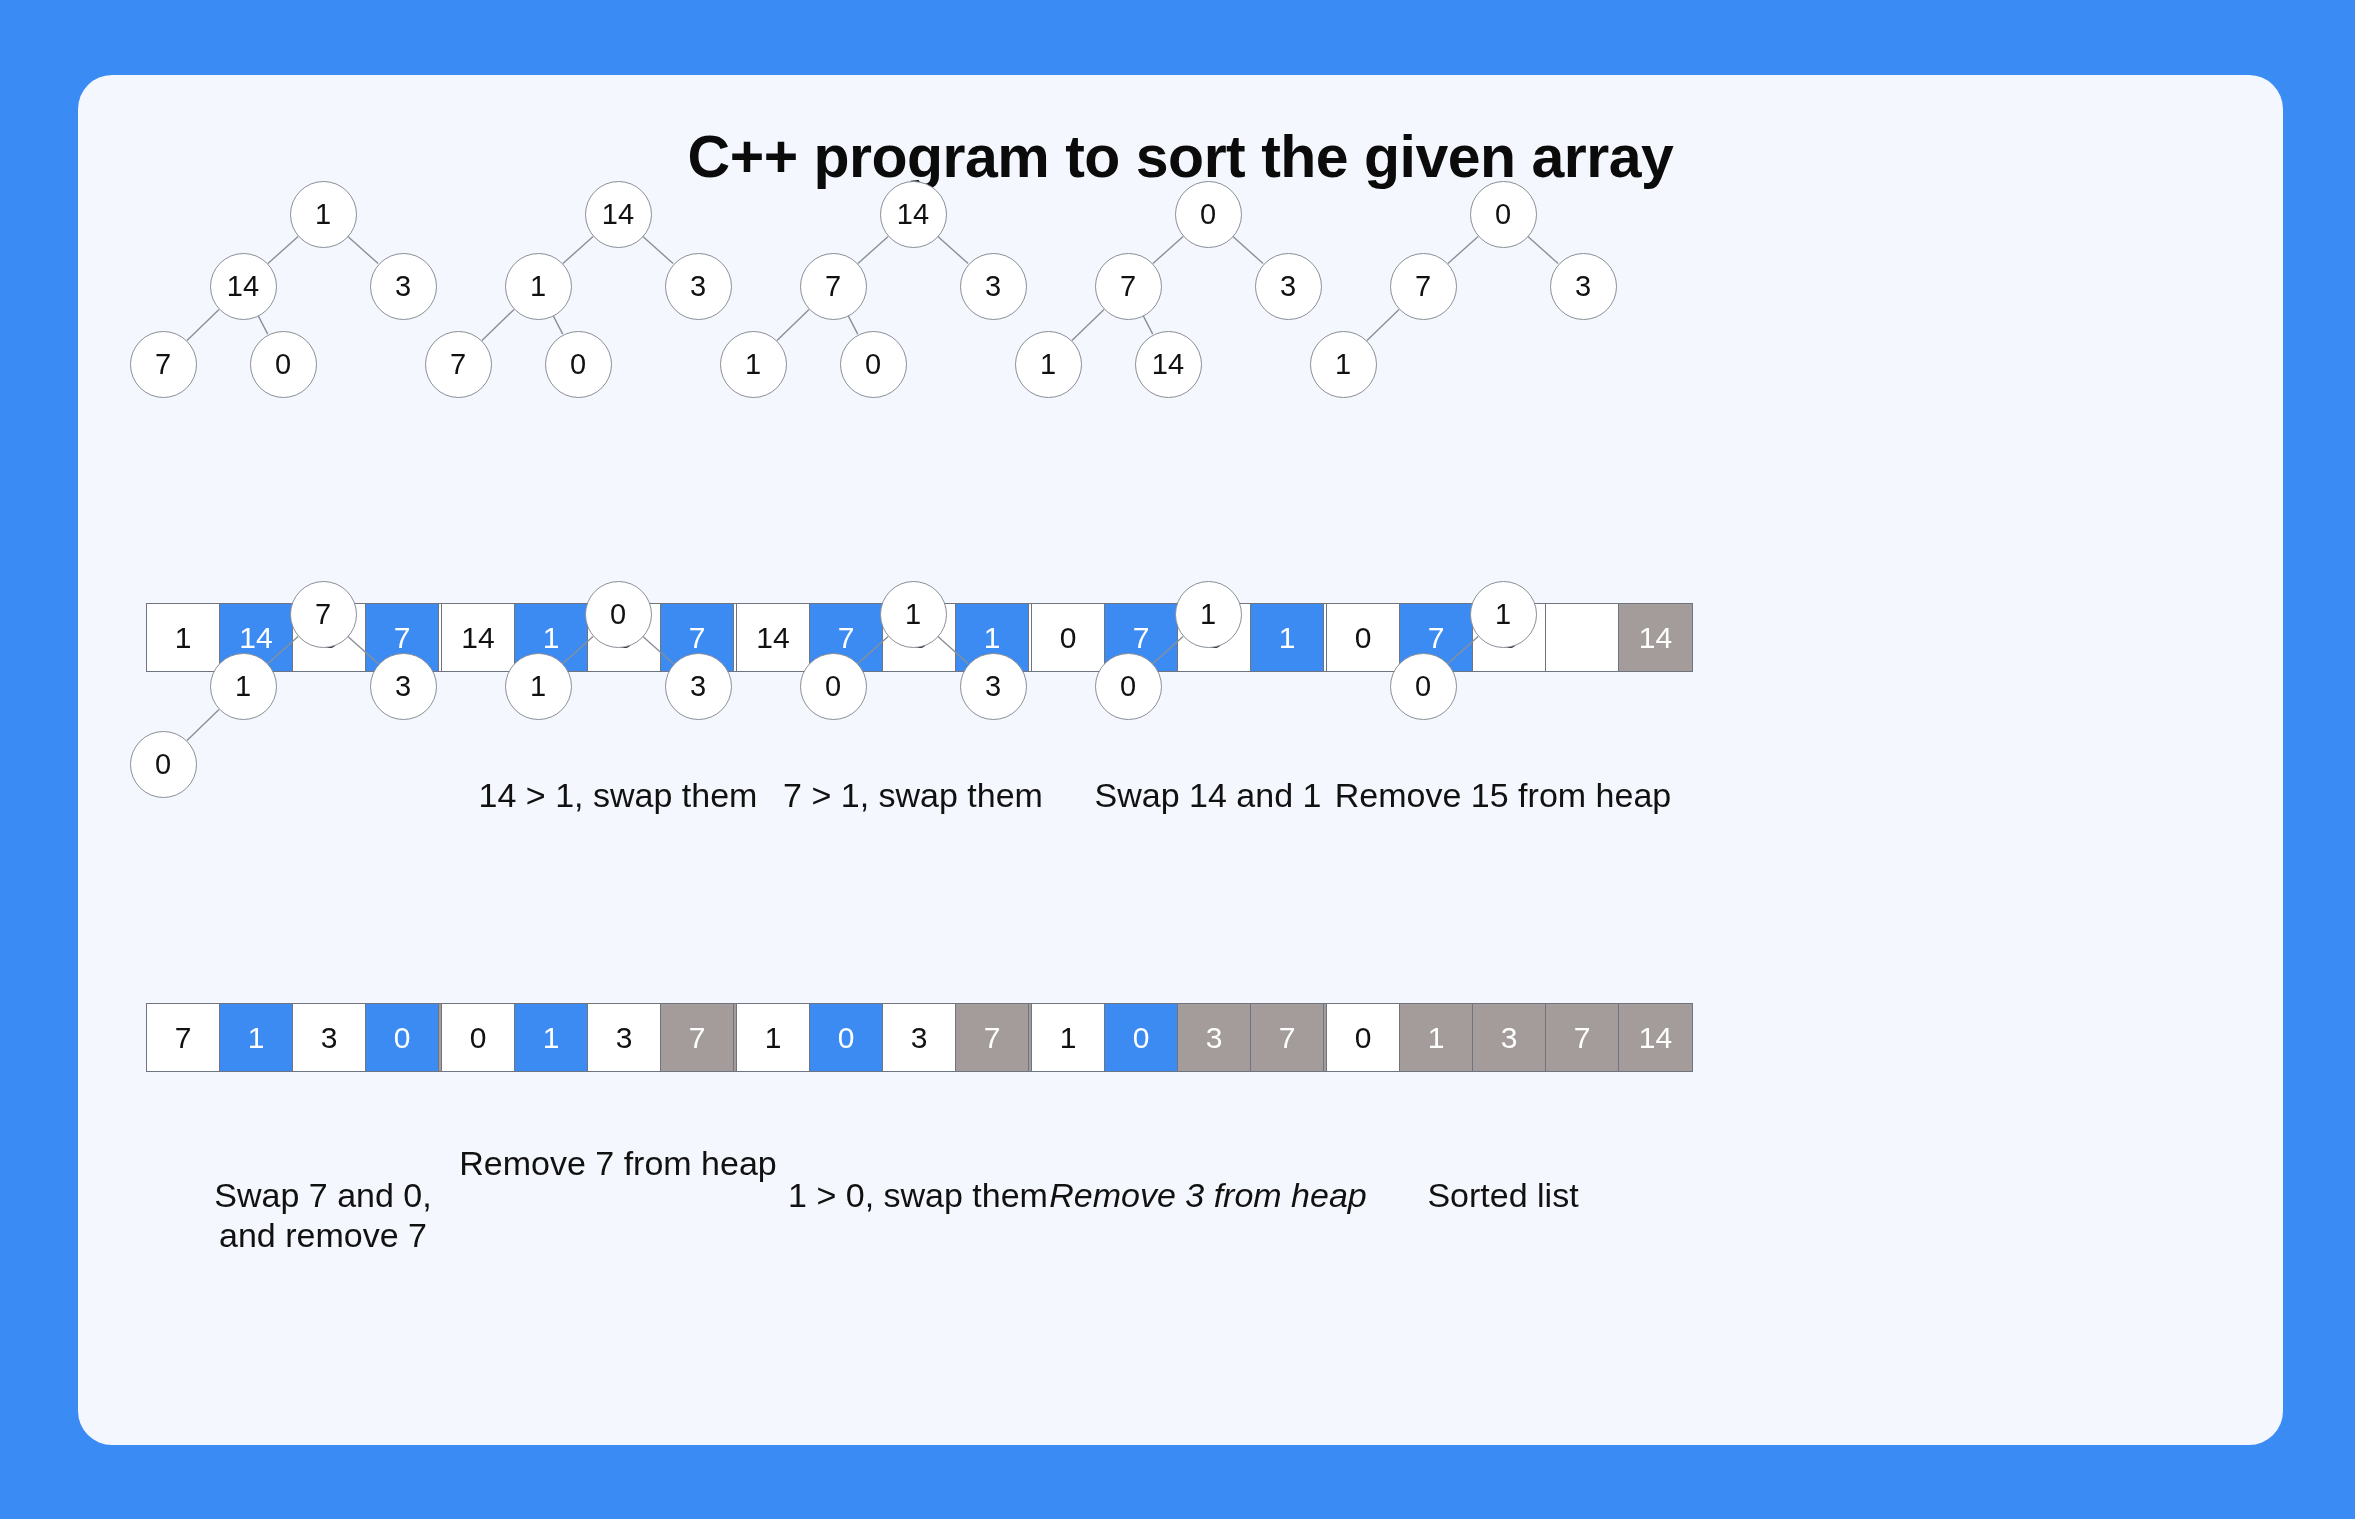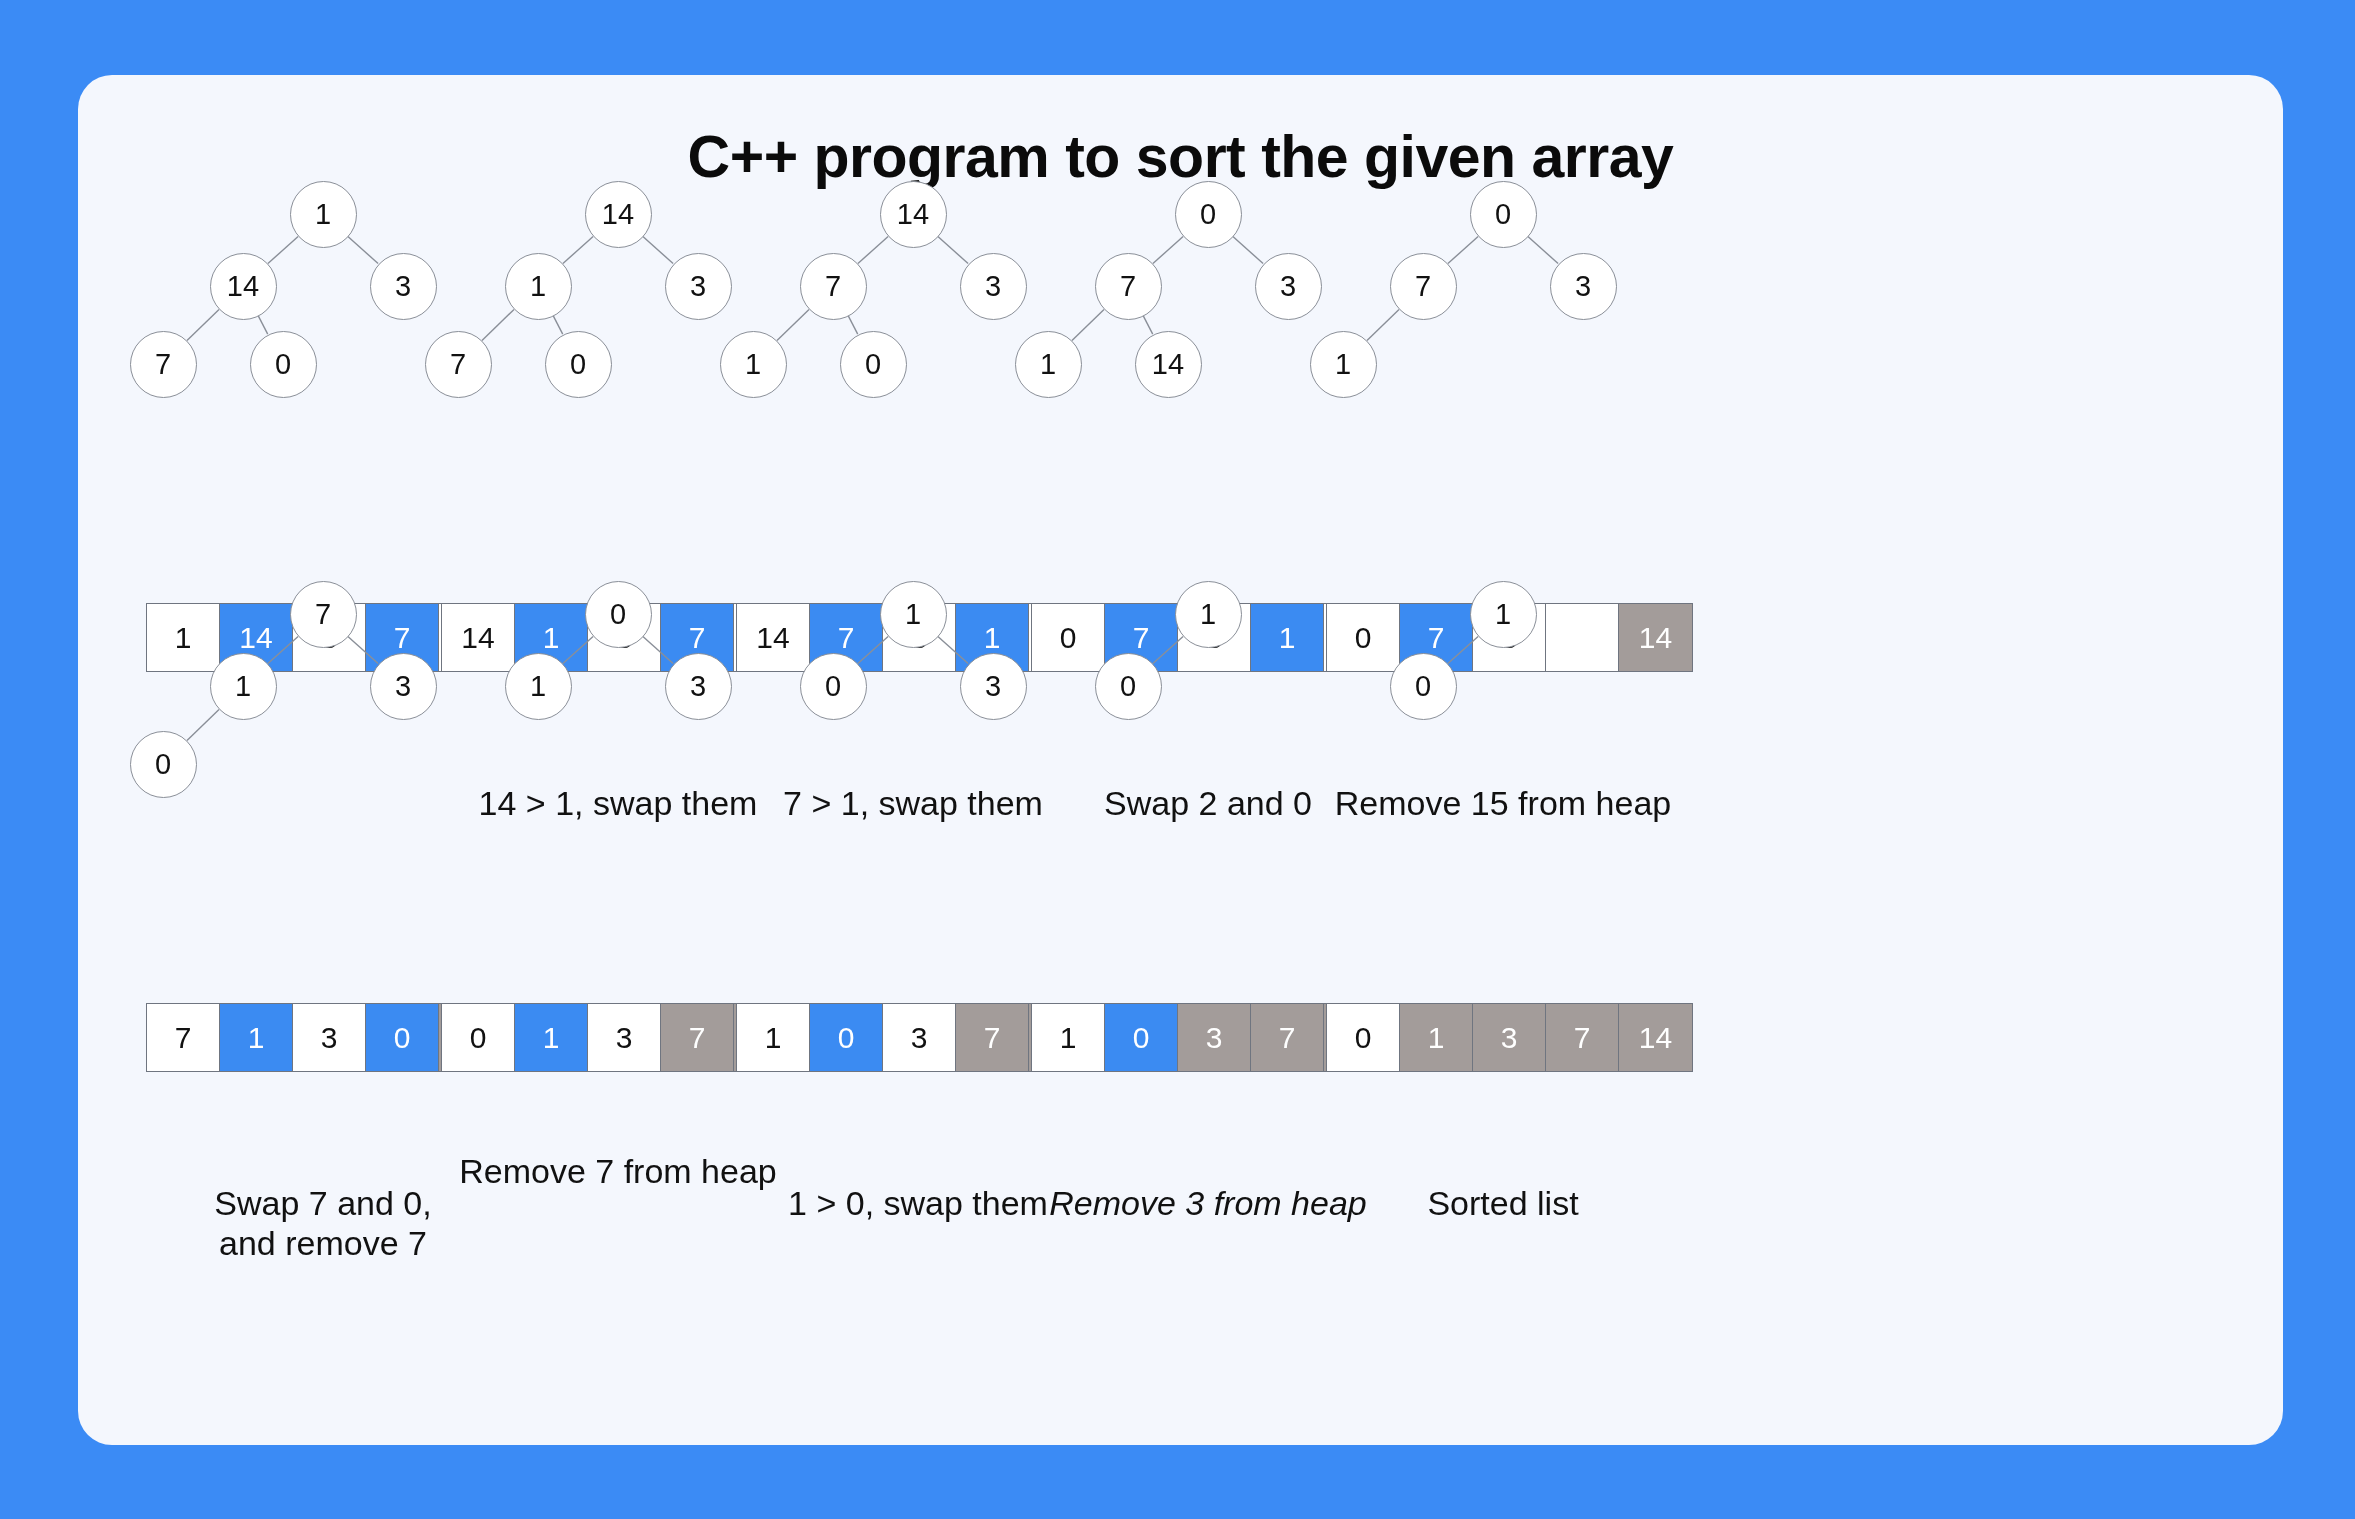--- a/index.html
+++ b/index.html
@@ -82,21 +82,20 @@
   .cell.gray { background: #a39c9a; color: #ffffff; }
   .cell.empty { background: #ffffff; }
   .caption {
     position: absolute;
     font-size: 34px;
     color: #111;
     line-height: 1.18;
     text-align: center;
     width: 440px;
     white-space: pre-line;
-    margin-top: 8px;
   }
 </style>
 </head>
 <body>
 
 <div id="card">
   <div id="title">C++ program to sort the given array</div>
   <div class="grid" id="steps-grid">
       <div class="step" style="left: 35px; top: 105px;">
         <div class="tree-area">
@@ -181,21 +180,21 @@
           <div class="node" style="left: 136.5px; top: 150.5px;">14</div>
         </div>
       </div>
       <div class="array" style="left: 953px; top: 528px;">
         <div class="cell">0</div>
         <div class="cell blue">7</div>
         <div class="cell">3</div>
         <div class="cell blue">1</div>
         <div class="cell">14</div>
       </div>
-      <div class="caption" style="left: 910px; top: 700px;">Swap 2 and 0</div>
+      <div class="caption" style="left: 910px; top: 700px;">Swap 14 and 1</div>
       <div class="step" style="left: 1215px; top: 105px;">
         <div class="tree-area">
           <svg class="edges" viewBox="0 0 420 290">
             <line x1="185.09964610071992" y1="56.41031850935207" x2="154.90035389928008" y2="83.58968149064793"></line>
             <line x1="234.90035389928008" y1="56.41031850935207" x2="265.09964610071995" y2="83.58968149064793"></line>
             <line x1="106.01399532272863" y1="129.38635456033958" x2="73.98600467727137" y2="160.61364543966042"></line>
           </svg>
           <div class="node" style="left: 176.5px; top: 0.5px;">0</div>
           <div class="node" style="left: 96.5px; top: 72.5px;">7</div>
           <div class="node" style="left: 256.5px; top: 72.5px;">3</div>

